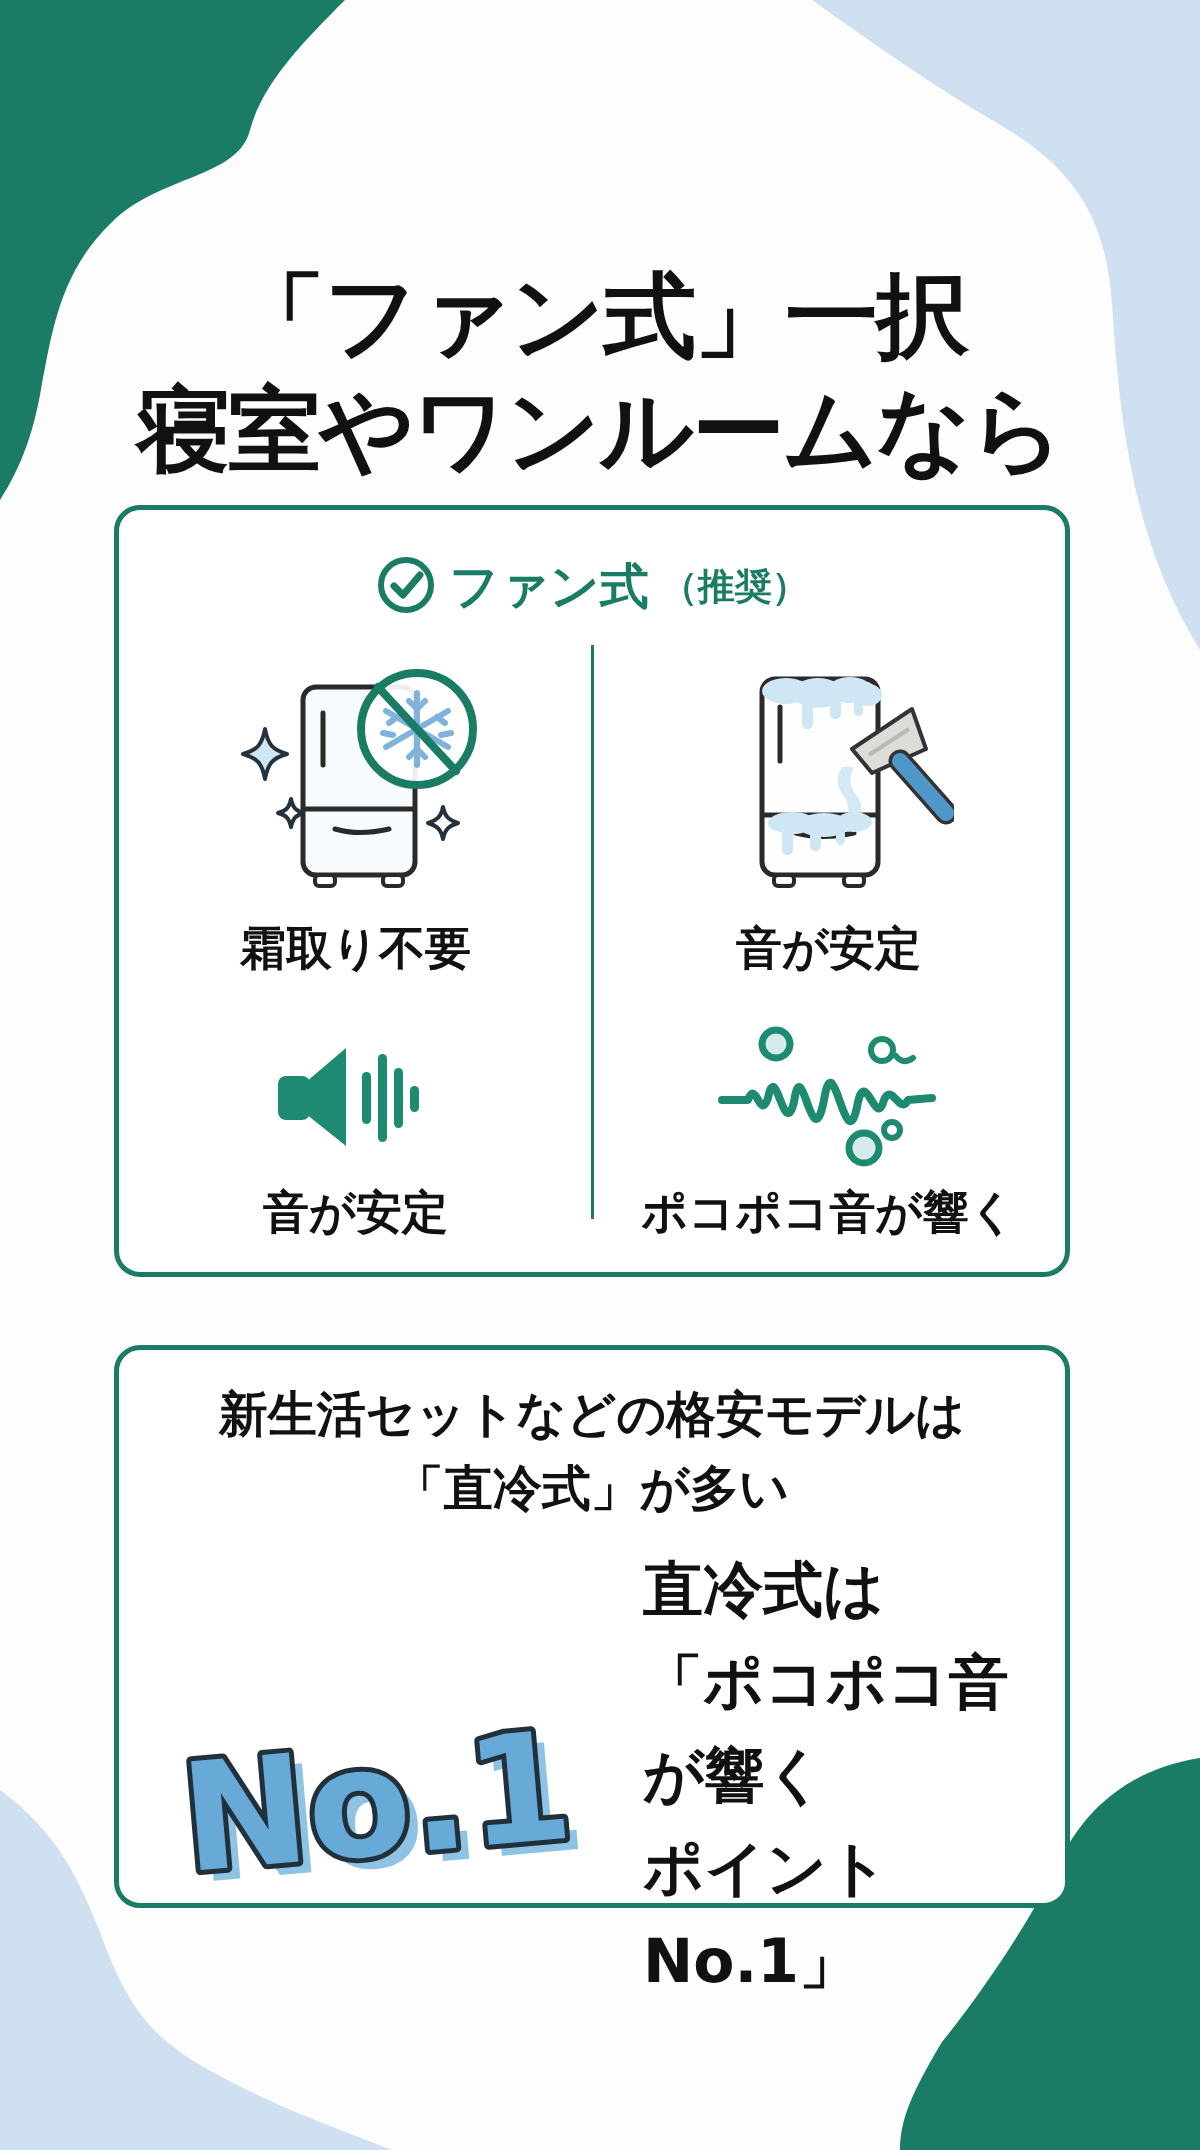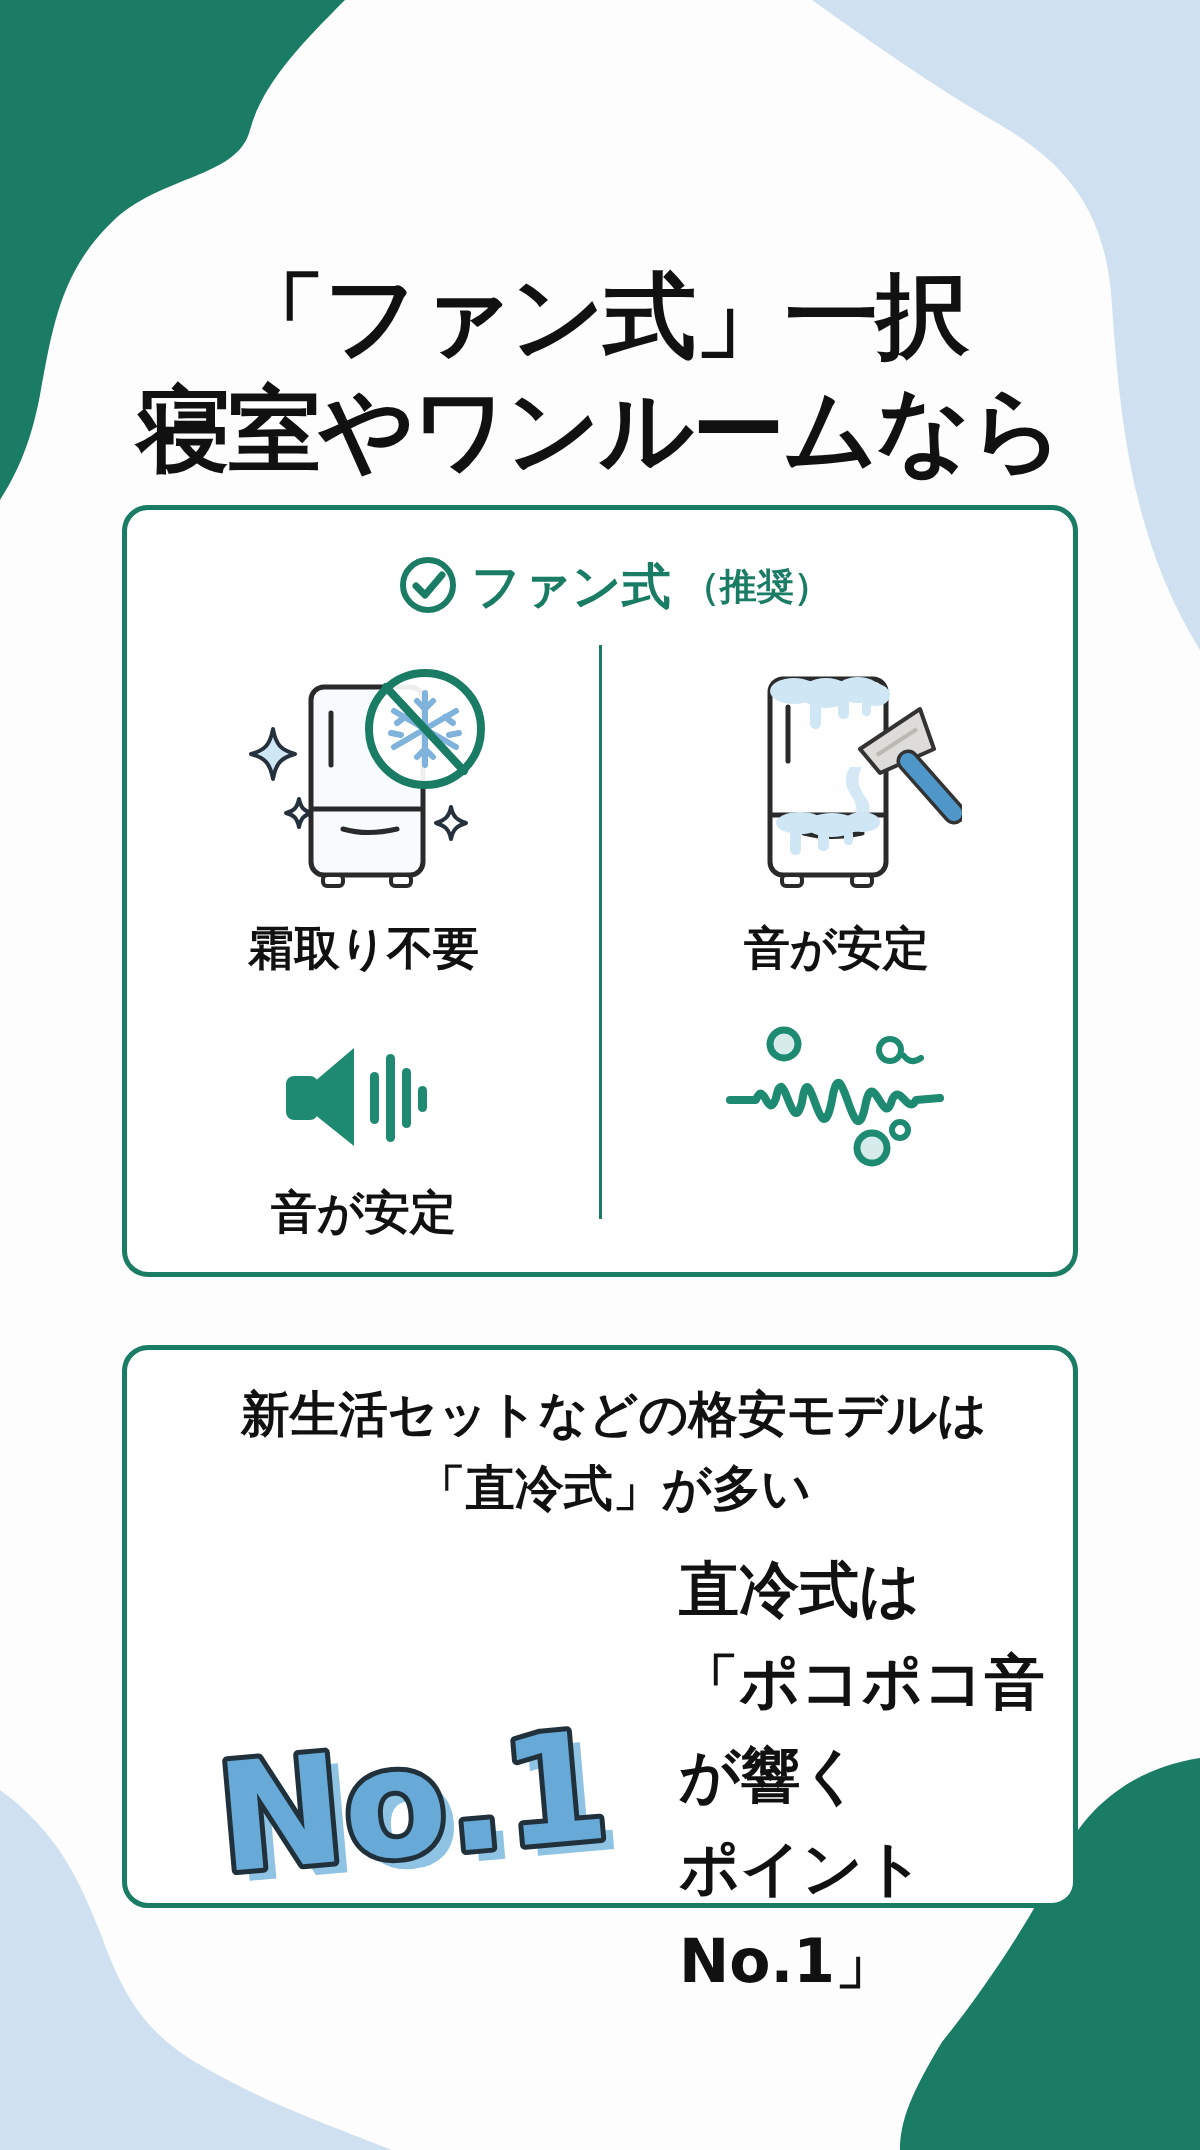--- a/index.html
+++ b/index.html
@@ -12,22 +12,22 @@
   *{box-sizing:border-box;}
   body{margin:0;background:#ffffff;font-family:"DejaVu Sans","Liberation Sans",sans-serif;}
   .canvas{position:relative;width:1200px;height:2150px;background:#fdfdfd;overflow:hidden;}
   .blob-layer{position:absolute;inset:0;z-index:0;}
   .content{position:absolute;inset:0;z-index:1;}
 
   .title{position:absolute;top:198px;left:0;width:100%;text-align:center;
     font-size:93px;font-weight:900;line-height:1.22;color:var(--text-black);letter-spacing:-2px;}
   .title span{display:block;}
 
-  .card{position:absolute;left:122px;width:956px;background:var(--card-bg);
-    border:5px solid var(--green-dark);border-radius:26px;padding-left:28px;}
+  .card{position:absolute;left:114px;width:956px;background:var(--card-bg);
+    border:5px solid var(--green-dark);border-radius:26px;}
   .card-compare{top:505px;height:772px;}
   .card-note{top:1345px;height:563px;}
 
   .compare-header{display:flex;padding-top:44px;}
   .compare-header .half{flex:1;display:flex;align-items:center;justify-content:center;gap:12px;}
   .hdr-label{font-size:49px;font-weight:900;}
   .hdr-badge{font-size:37px;font-weight:700;}
   .fan-color{color:var(--green-dark);}
   .direct-color{color:var(--blue-text);}
   .badge-blue{color:var(--blue-badge);}
@@ -180,20 +180,21 @@
           <div class="point-icon-sm">
             <svg width="230" height="155" viewBox="0 0 230 155">
               <path d="M8 80 L34 80 C42 58 46 102 54 78 C62 38 70 122 80 82 C88 28 98 142 110 80 C120 18 132 148 144 82 C152 48 162 110 170 80 C178 62 186 96 194 80 L218 78" fill="none" style="stroke:var(--teal-icon)" stroke-width="8" stroke-linecap="round" stroke-linejoin="round"></path>
               <circle cx="62" cy="24" r="14" fill="#d5eceb" style="stroke:var(--teal-icon)" stroke-width="7"></circle>
               <circle cx="168" cy="30" r="11" fill="#ffffff" style="stroke:var(--teal-icon)" stroke-width="6"></circle>
               <path d="M182 36 q7 9 17 2" fill="none" style="stroke:var(--teal-icon)" stroke-width="6" stroke-linecap="round"></path>
               <circle cx="150" cy="128" r="15" fill="#d5eceb" style="stroke:var(--teal-icon)" stroke-width="7"></circle>
               <circle cx="178" cy="110" r="8" fill="#ffffff" style="stroke:var(--teal-icon)" stroke-width="6"></circle>
             </svg>
           </div>
+          <div class="point-label2">ポコポコ音が響く</div>
         </div>
       </div>
     </div>
 
     <div class="card card-note">
       <div class="note-heading">
         <span>新生活セットなどの格安モデルは</span>
         <span>「直冷式」が多い</span>
       </div>
       <div class="note-row">

